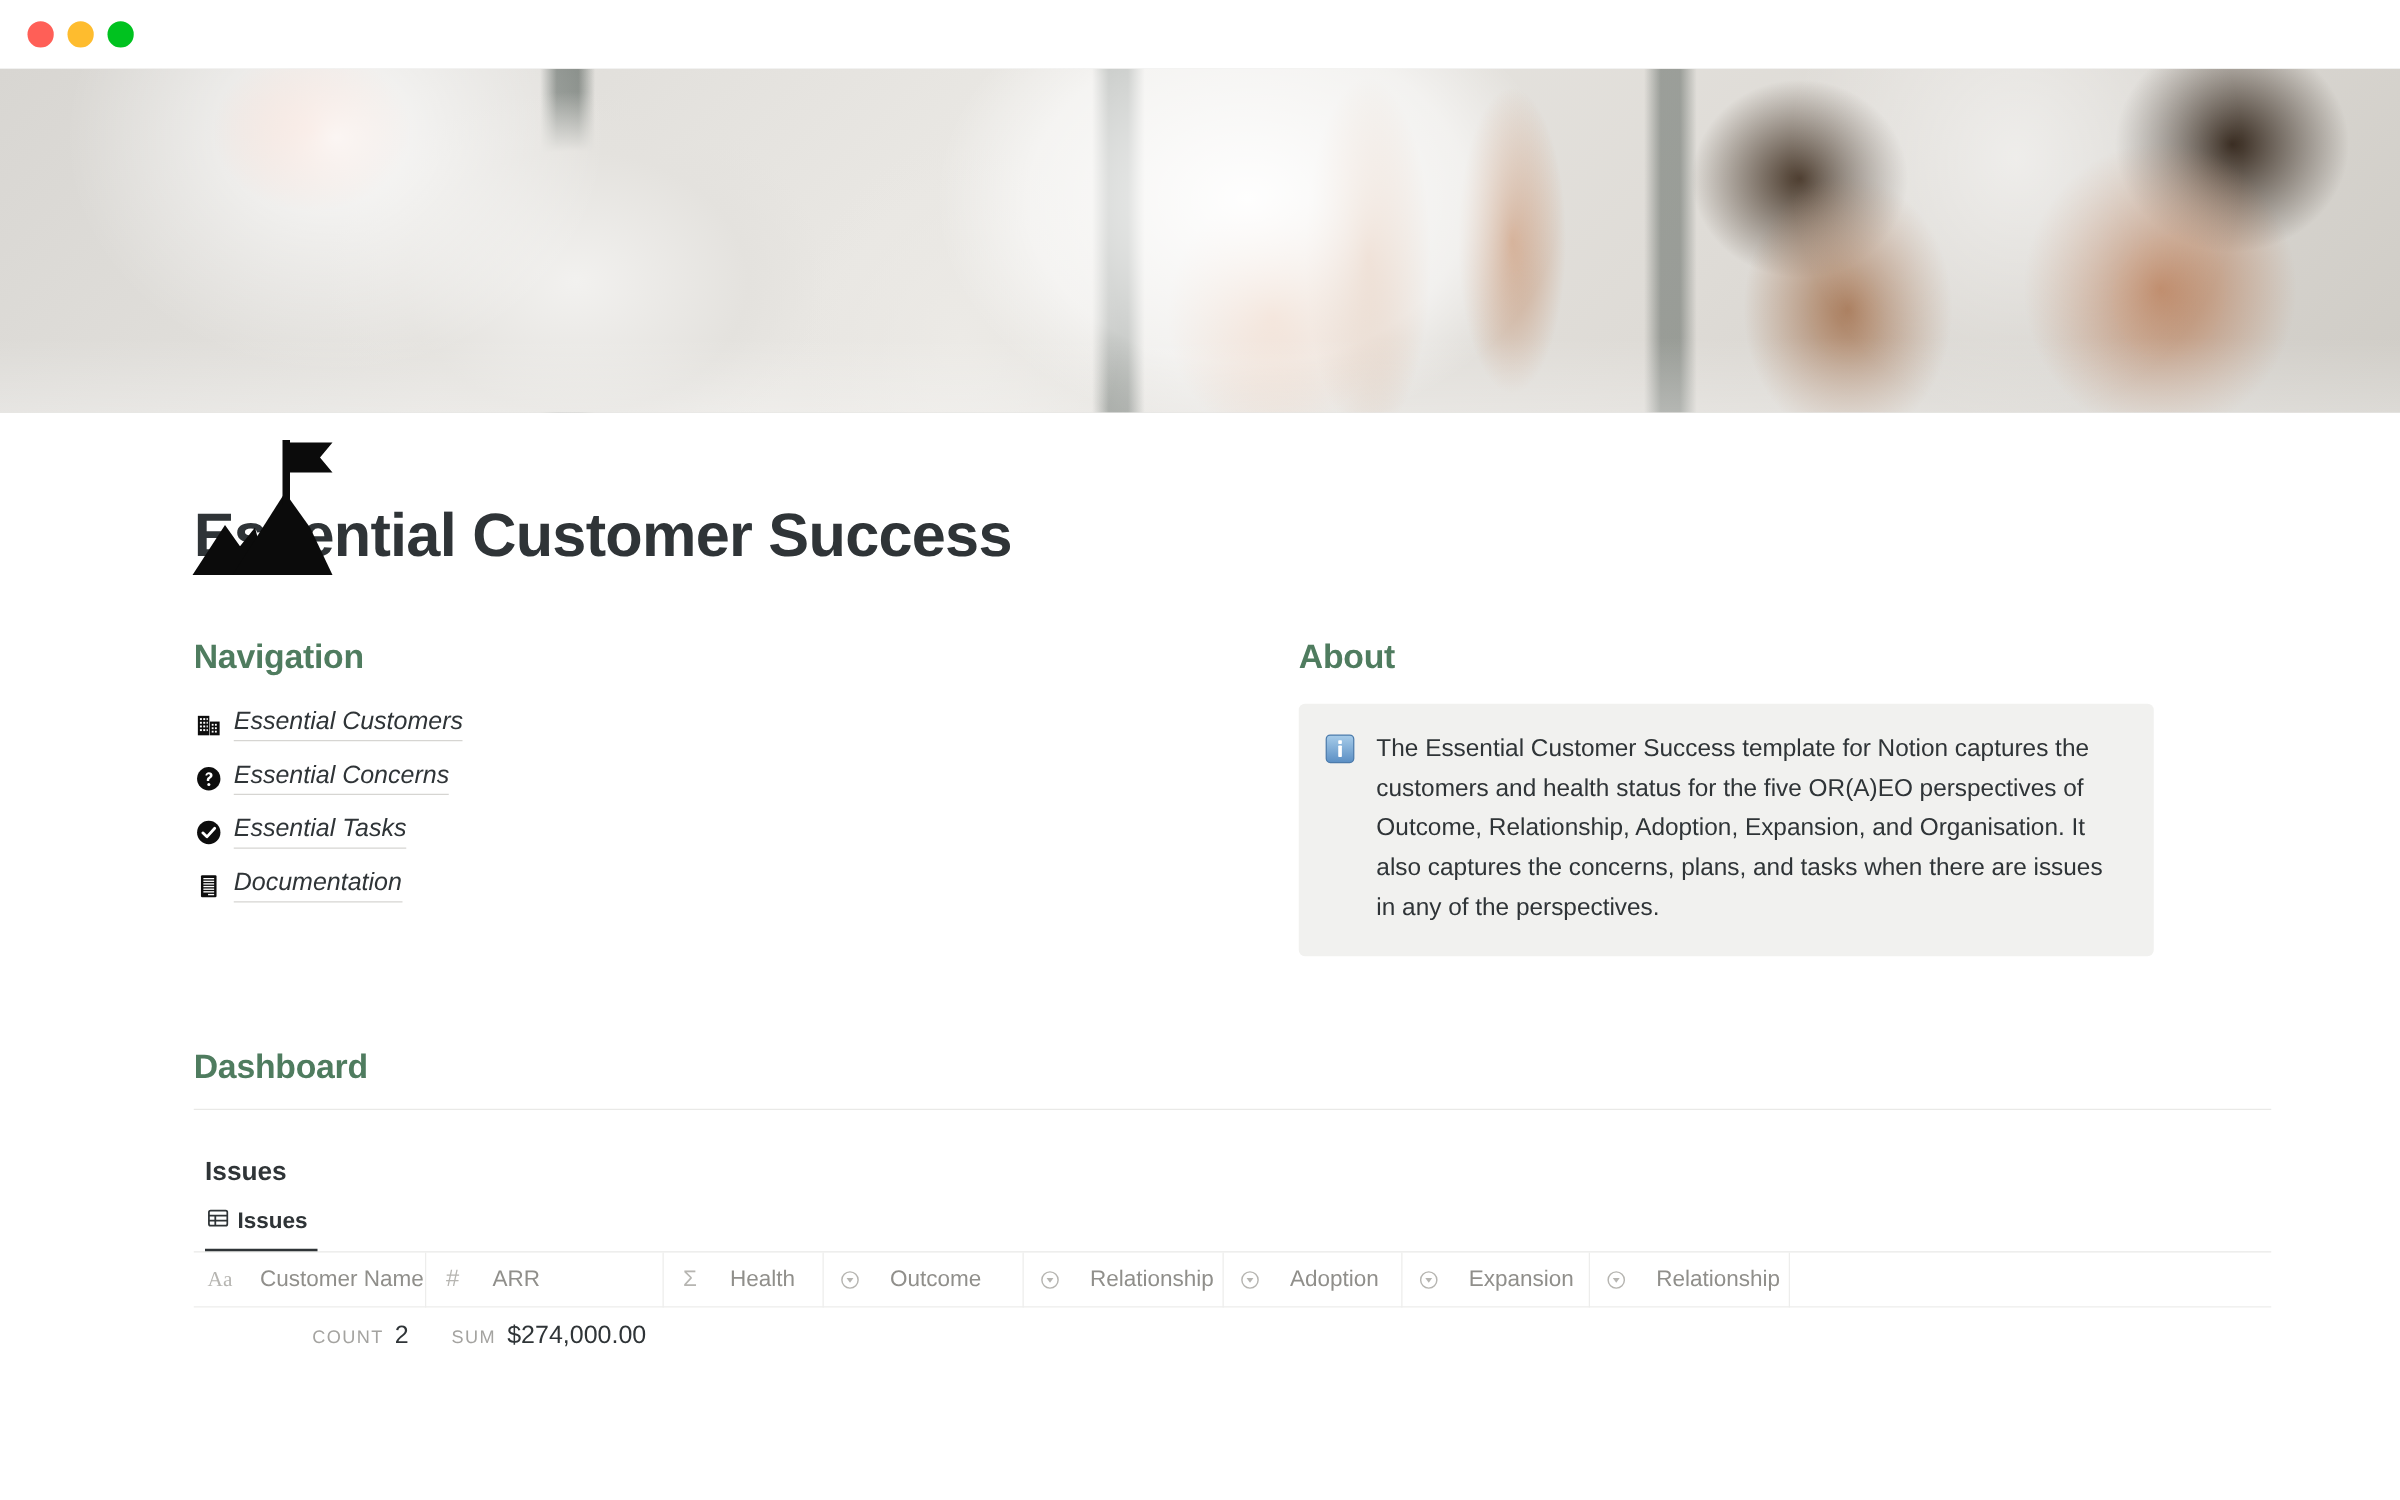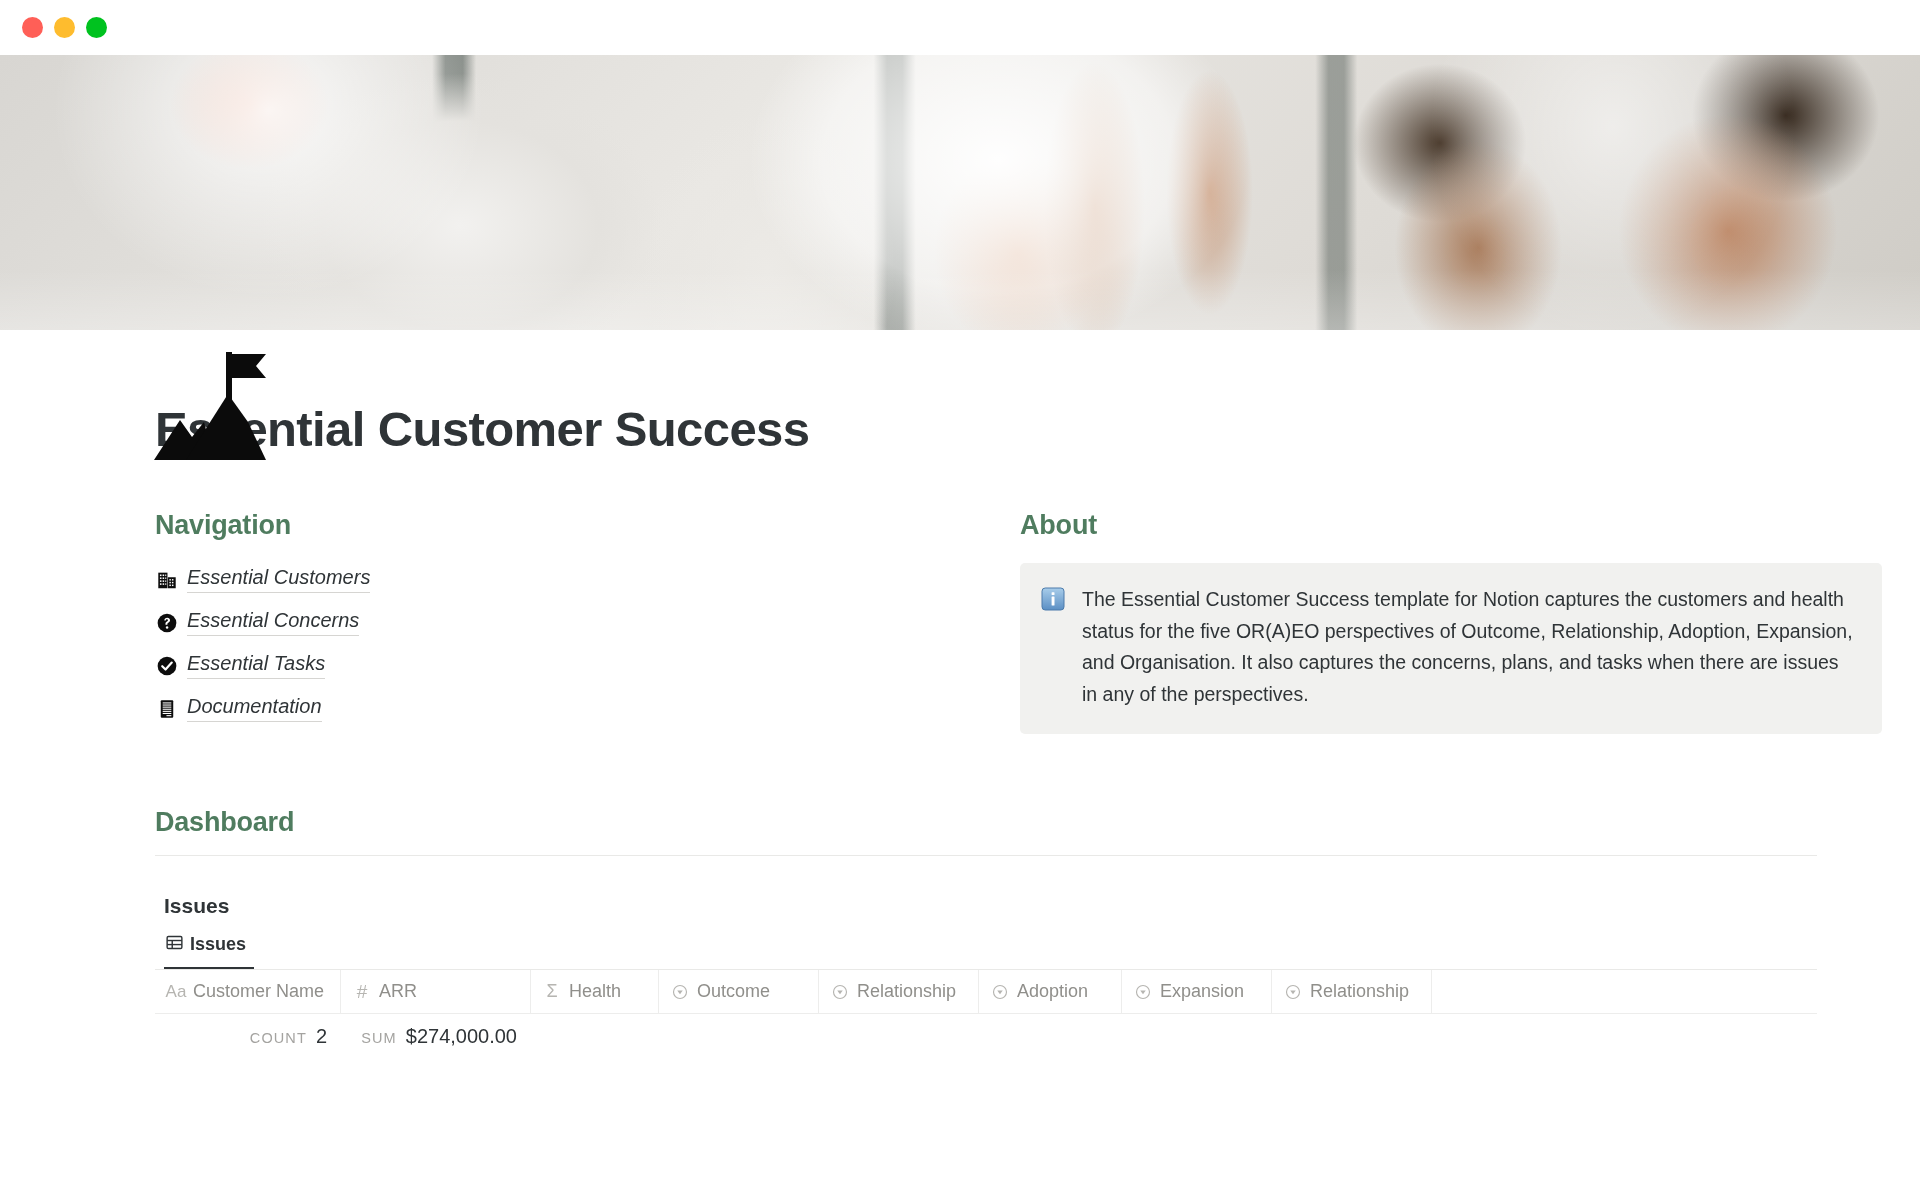--- a/index.html
+++ b/index.html
@@ -149,21 +149,21 @@
   }
 
   
   .callout {
     margin-top: 22px;
     background: #F1F1EF;
     border-radius: 5px;
     padding: 21px 24px 23px 20px;
     display: flex;
     gap: 16px;
-    width: 862px;
+    width: 684px;
   }
   .callout-ico {
     width: 26px; height: 26px;
     flex: none;
     margin-top: 2px;
   }
   .callout-text {
     font-size: 19.5px;
     line-height: 1.62;
     color: #2F3437;
@@ -225,21 +225,21 @@
   }
   .db-th:last-child { border-right: none; }
   .db-th .ticon {
     flex: none;
     display: inline-flex;
     align-items: center;
     justify-content: center;
     width: 18px;
     color: #A9A8A4;
   }
-  .db-th .tlabel { white-space: nowrap; }
+  .db-th .tlabel { white-space: nowrap; margin-left: 15px; }
 
   .db-foot {
     display: flex;
     height: 46px;
     align-items: center;
   }
   .agg {
     display: flex;
     align-items: baseline;
     gap: 9px;
@@ -409,21 +409,21 @@
           </span>
           <span>Issues</span>
         </div>
       </div>
 
       <div class="db-table">
 
         <div class="db-head">
 
           <div class="db-th" style="width:186px">
-            <span class="ticon" style="font-size:17px;color:#B6B5B1;">Aa</span>
+            <span class="ticon" style="font-size:17px;color:#B6B5B1;font-family:Liberation Serif, serif;">Aa</span>
             <span class="tlabel">Customer Name</span>
           </div>
 
           <div class="db-th" style="width:190px">
             <span class="ticon" style="font-size:19px;color:#B6B5B1;">#</span>
             <span class="tlabel">ARR</span>
           </div>
 
           <div class="db-th" style="width:128px">
             <span class="ticon" style="font-size:18px;color:#B6B5B1;">Σ</span>

